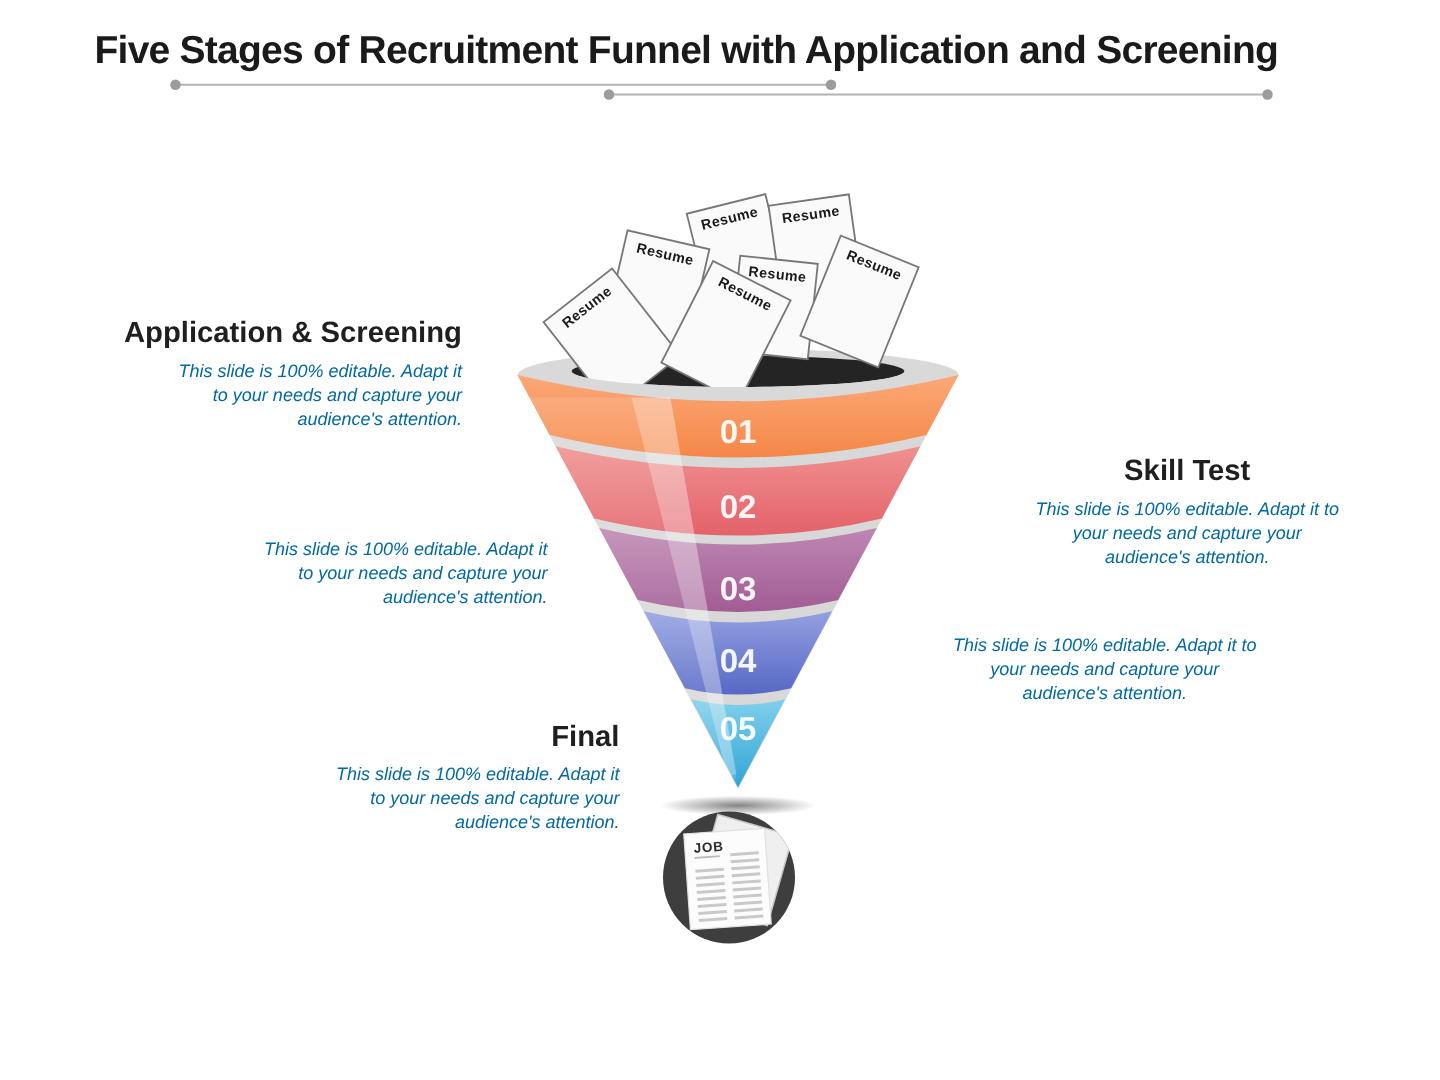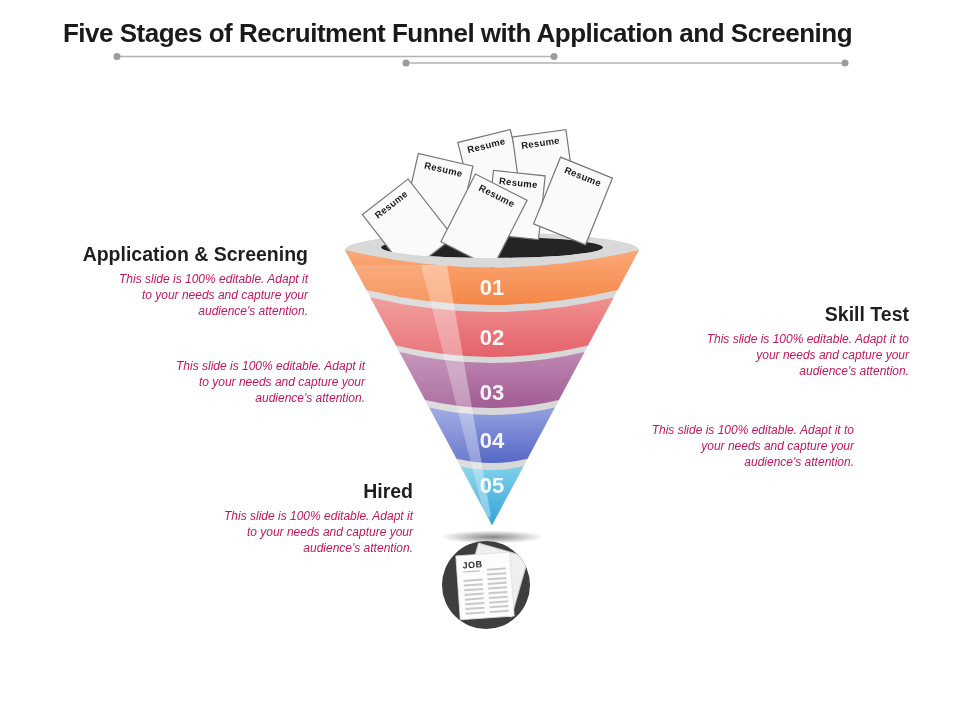--- a/index.html
+++ b/index.html
@@ -3,24 +3,24 @@
 <meta charset="utf-8">
 <style>
   html,body{margin:0;padding:0;background:#fff;}
   .slide{position:relative;width:960px;height:720px;background:#ffffff;overflow:hidden;
          font-family:"Liberation Sans",sans-serif;}
   .title{position:absolute;left:0;top:18px;width:915px;text-align:center;margin:0;
          font-size:26px;font-weight:700;letter-spacing:-0.5px;color:#1a1a1a;}
   .gfx{position:absolute;left:0;top:0;}
   .callout{position:absolute;}
   .callout h2{margin:0 0 6px 0;font-size:19.5px;font-weight:700;color:#1f1f1f;line-height:1.1;}
-  .callout .desc{font-size:12px;font-style:italic;color:#be185d;line-height:16px;}
+  .callout .desc{font-size:12px;font-style:italic;color:#0369a1;line-height:16px;}
   .callout .desc span{display:block;white-space:nowrap;}
   .align-right{text-align:right;}
-  .align-left{text-align:right;}
+  .align-left{text-align:center;}
   .stage-num{font:700 22px "Liberation Sans",sans-serif;fill:#ffffff;fill-opacity:.93;}
   .resume-txt{font:700 9.5px "Liberation Sans",sans-serif;fill:#1a1a1a;letter-spacing:.3px;}
   .job-txt{font:700 9px "Liberation Sans",sans-serif;fill:#2b2b2b;letter-spacing:.5px;}
 </style>
 </head>
 <body>
 
 <div class="slide">
 
   <h1 class="title">Five Stages of Recruitment Funnel with Application and Screening</h1>
@@ -150,21 +150,21 @@
             <line x1="-21" y1="21.6" x2="-2" y2="21.6"></line>
               <line x1="3" y1="21.6" x2="22" y2="21.6"></line>
             <line x1="-21" y1="26.3" x2="-2" y2="26.3"></line>
               <line x1="3" y1="26.3" x2="22" y2="26.3"></line>
           </g>
         </g>
       </g>
     </g>
   </svg>
 
-  <div class="callout align-right" style="left:58px;top:244px;width:250px;">
+  <div class="callout align-right" style="left:58px;top:212px;width:250px;">
     <h2>Application &amp; Screening</h2>
     <div class="desc">
       <span>This slide is 100% editable. Adapt it</span>
       <span>to your needs and capture your</span>
       <span>audience's attention.</span>
     </div>
   </div>
 
   <div class="callout align-left" style="left:674px;top:304px;width:235px;">
     <h2>Skill Test</h2>
@@ -185,21 +185,21 @@
 
   <div class="callout align-left" style="left:619px;top:422px;width:235px;">
     <div class="desc">
       <span>This slide is 100% editable. Adapt it to</span>
       <span>your needs and capture your</span>
       <span>audience's attention.</span>
     </div>
   </div>
 
   <div class="callout align-right" style="left:173px;top:481px;width:240px;">
-    <h2>Hired</h2>
+    <h2>Final</h2>
     <div class="desc">
       <span>This slide is 100% editable. Adapt it</span>
       <span>to your needs and capture your</span>
       <span>audience's attention.</span>
     </div>
   </div>
 
 </div>
 
 </body></html>

